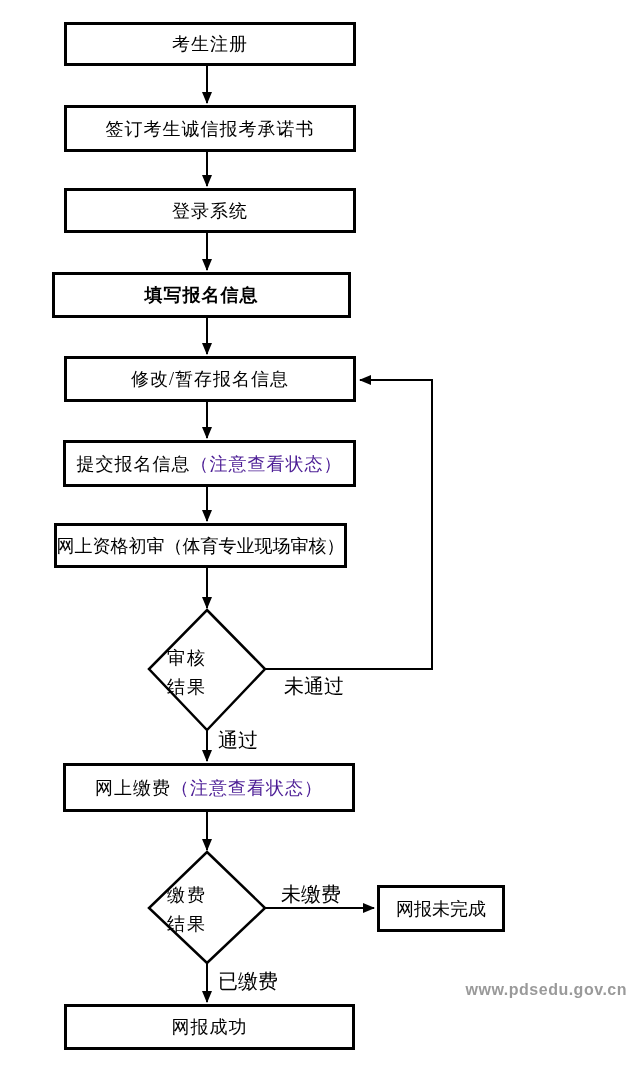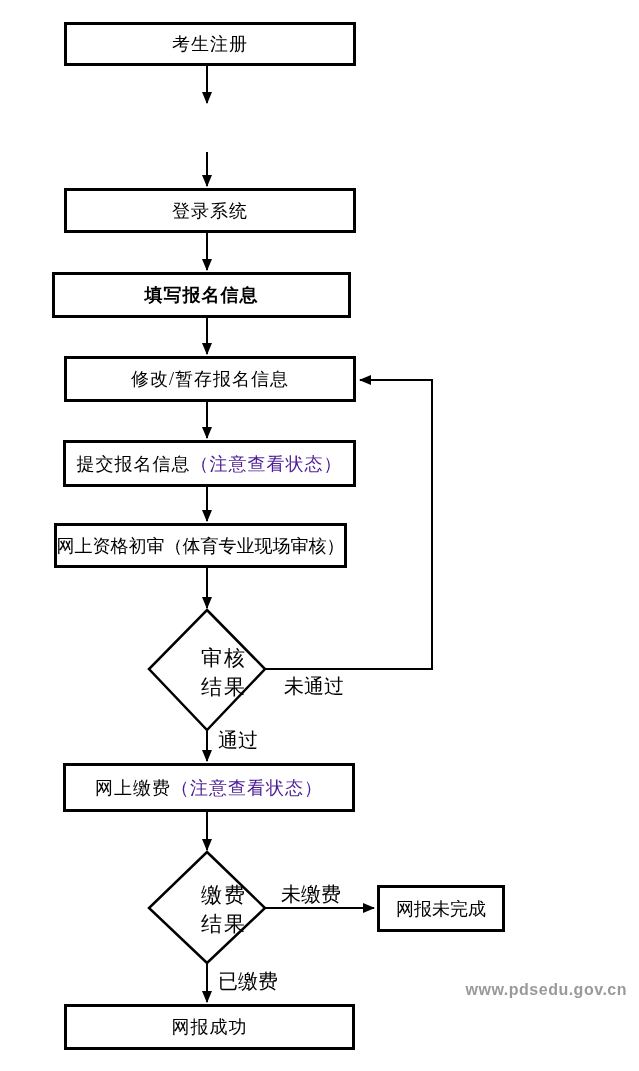--- a/index.html
+++ b/index.html
@@ -44,22 +44,22 @@
   .b-fill       { left: 52px;  top: 272px;  width: 299px; height: 46px; font-weight: bold; }
   .b-modify     { left: 64px;  top: 356px;  width: 292px; height: 46px; }
   .b-submit     { left: 63px;  top: 440px;  width: 293px; height: 47px; }
   .b-review     { left: 54px;  top: 523px;  width: 293px; height: 45px; letter-spacing: 0; }
   .b-payment    { left: 63px;  top: 763px;  width: 292px; height: 49px; }
   .b-incomplete { left: 377px; top: 885px;  width: 128px; height: 47px; letter-spacing: 0; }
   .b-success    { left: 64px;  top: 1004px; width: 291px; height: 46px; }
   .decision-text {
     position: absolute;
     width: 80px;
-    text-align: right;
-    font-size: 21px;
+    text-align: left;
+    font-size: 18px;
     line-height: 29px;
     letter-spacing: 2px;
     z-index: 2;
   }
   .t-review  { left: 167px; top: 644px; }
   .t-payment { left: 167px; top: 881px; }
   .edge-label {
     position: absolute;
     font-size: 20px;
     line-height: 22px;
@@ -110,20 +110,23 @@
 
     <polyline points="265,669 432,669 432,380 360,380" fill="none" stroke="#000" stroke-width="2" marker-end="url(#arrow)"></polyline>
 
     <line x1="265" y1="908" x2="374" y2="908" stroke="#000" stroke-width="2" marker-end="url(#arrow)"></line>
   </svg>
 
   <div class="fbox b-register">
     <span>考生注册</span>
   </div>
 
+  <div class="fbox b-commitment">
+    <span>签订考生诚信报考承诺书</span>
+  </div>
 
   <div class="fbox b-login">
     <span>登录系统</span>
   </div>
 
   <div class="fbox b-fill">
     <span>填写报名信息</span>
   </div>
 
   <div class="fbox b-modify">

